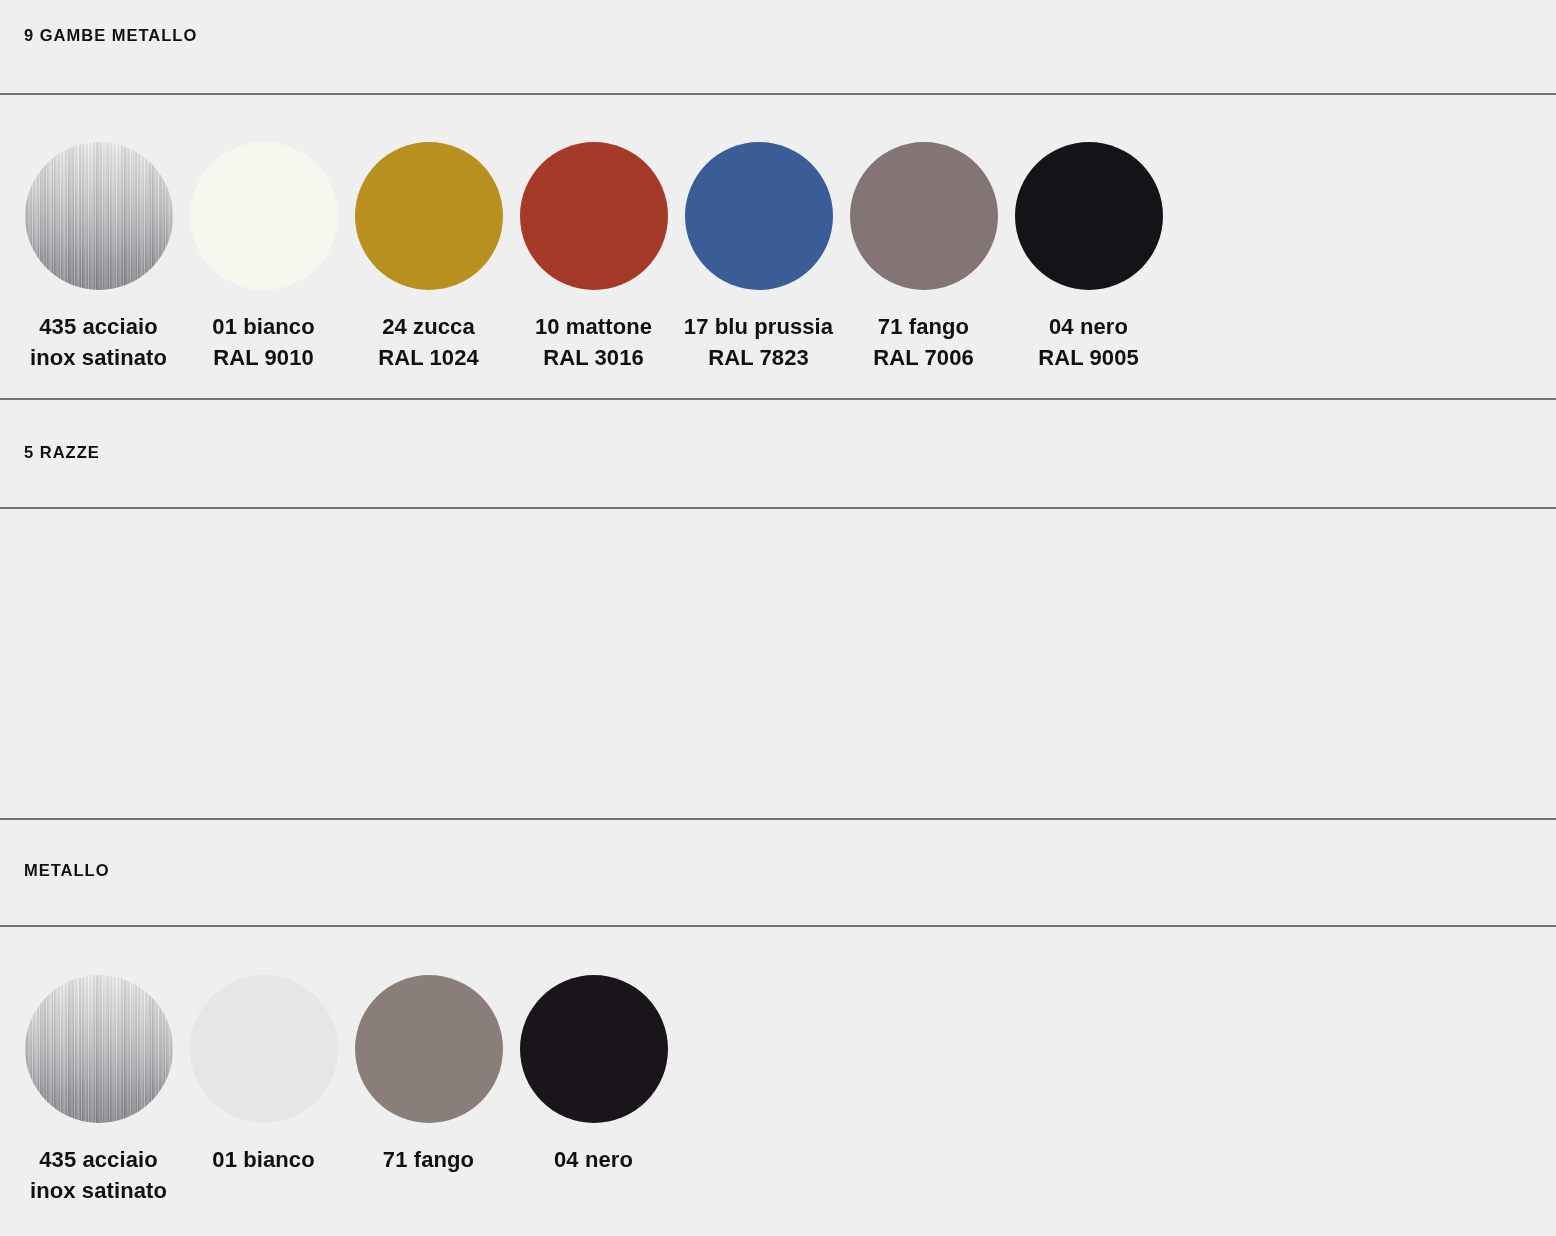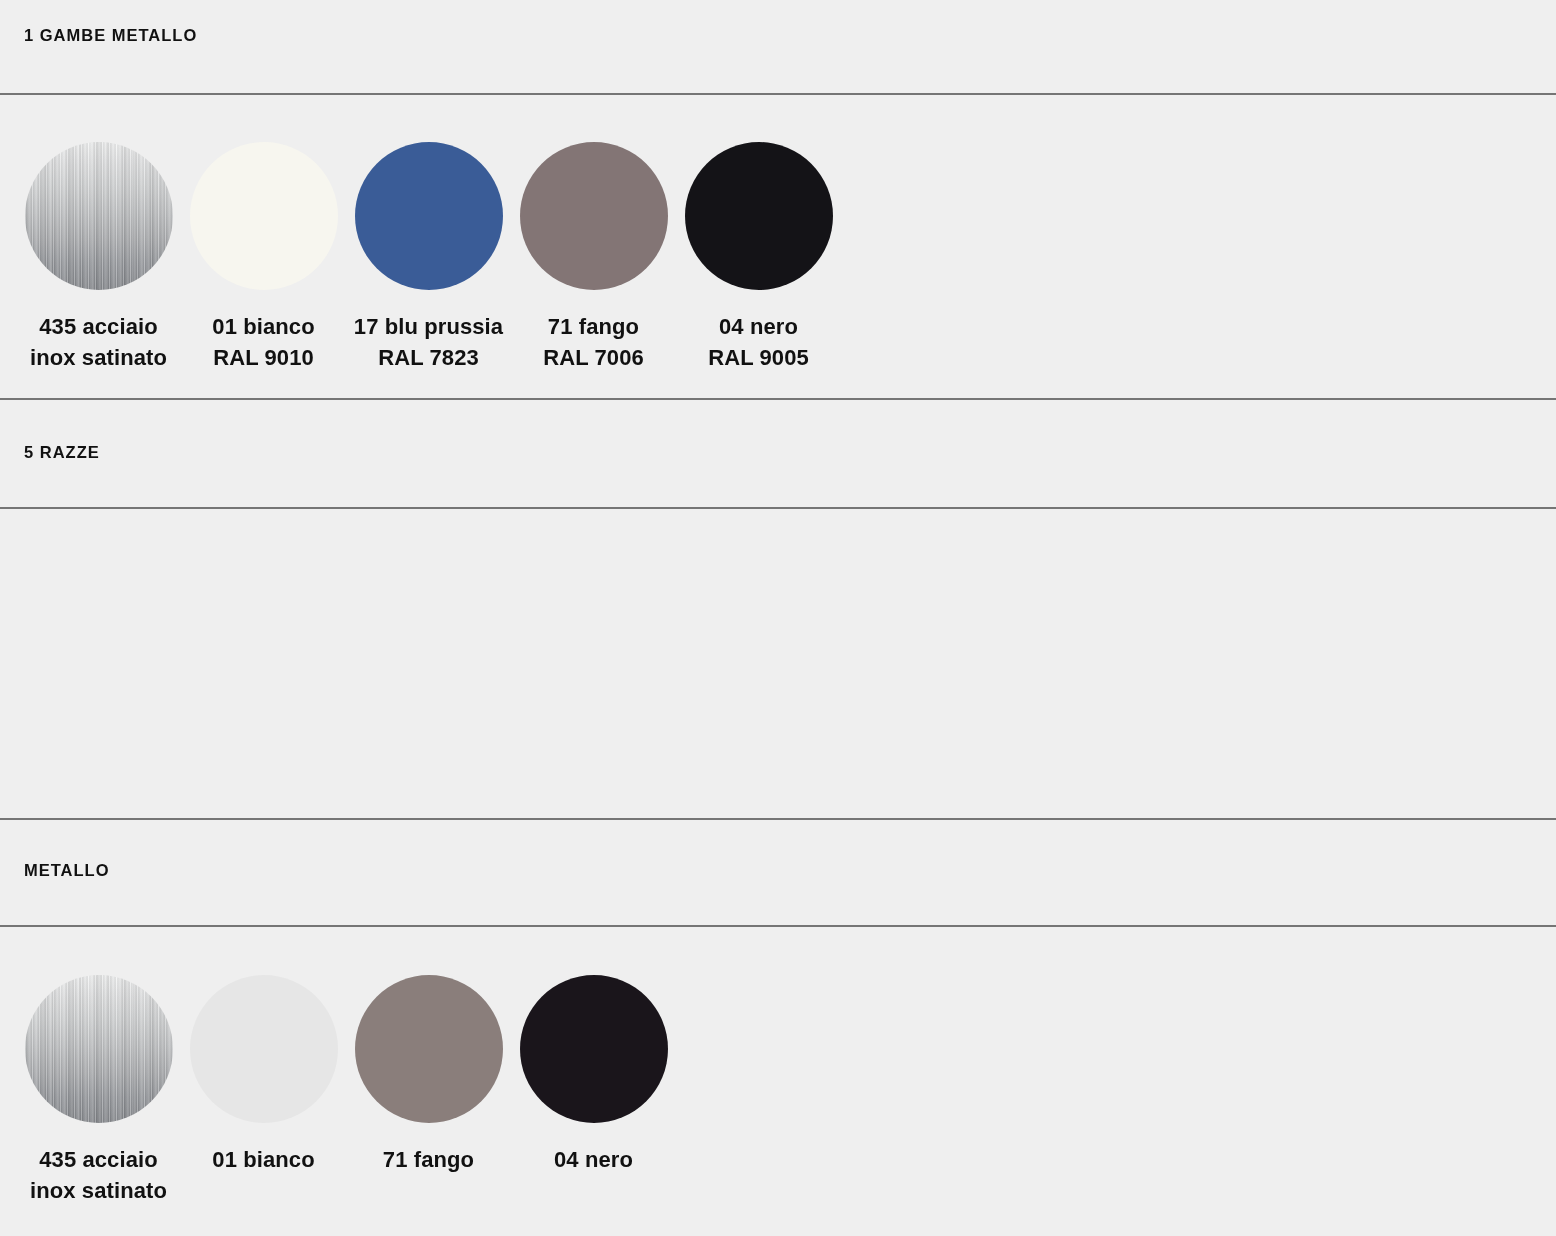--- a/index.html
+++ b/index.html
@@ -141,32 +141,42 @@
         #a2a5a9 97%,
         #8e9195 100%);
   }
 </style>
 </head>
 <body>
 
 <div class="page">
 
   <div class="section" style="top:0;height:400px;">
-    <div class="section-title" style="top:26px;">1 GAMBE METALLO</div>
+    <div class="section-title" style="top:26px;">9 GAMBE METALLO</div>
     <div class="rule" style="top:93px;"></div>
     <div class="swatch-row" id="row-0" style="top:142px;left:16px;">
         <div class="swatch">
           <div class="disc finish-steel"></div>
           <div class="swatch-label">435 acciaio
 inox satinato</div>
         </div>
         <div class="swatch">
           <div class="disc" style="background: rgb(247, 246, 239);"></div>
           <div class="swatch-label">01 bianco
 RAL 9010</div>
+        </div>
+        <div class="swatch">
+          <div class="disc" style="background: rgb(184, 144, 31);"></div>
+          <div class="swatch-label">24 zucca
+RAL 1024</div>
+        </div>
+        <div class="swatch">
+          <div class="disc" style="background: rgb(165, 58, 40);"></div>
+          <div class="swatch-label">10 mattone
+RAL 3016</div>
         </div>
         <div class="swatch">
           <div class="disc" style="background: rgb(58, 92, 151);"></div>
           <div class="swatch-label">17 blu prussia
 RAL 7823</div>
         </div>
         <div class="swatch">
           <div class="disc" style="background: rgb(131, 117, 117);"></div>
           <div class="swatch-label">71 fango
 RAL 7006</div>

